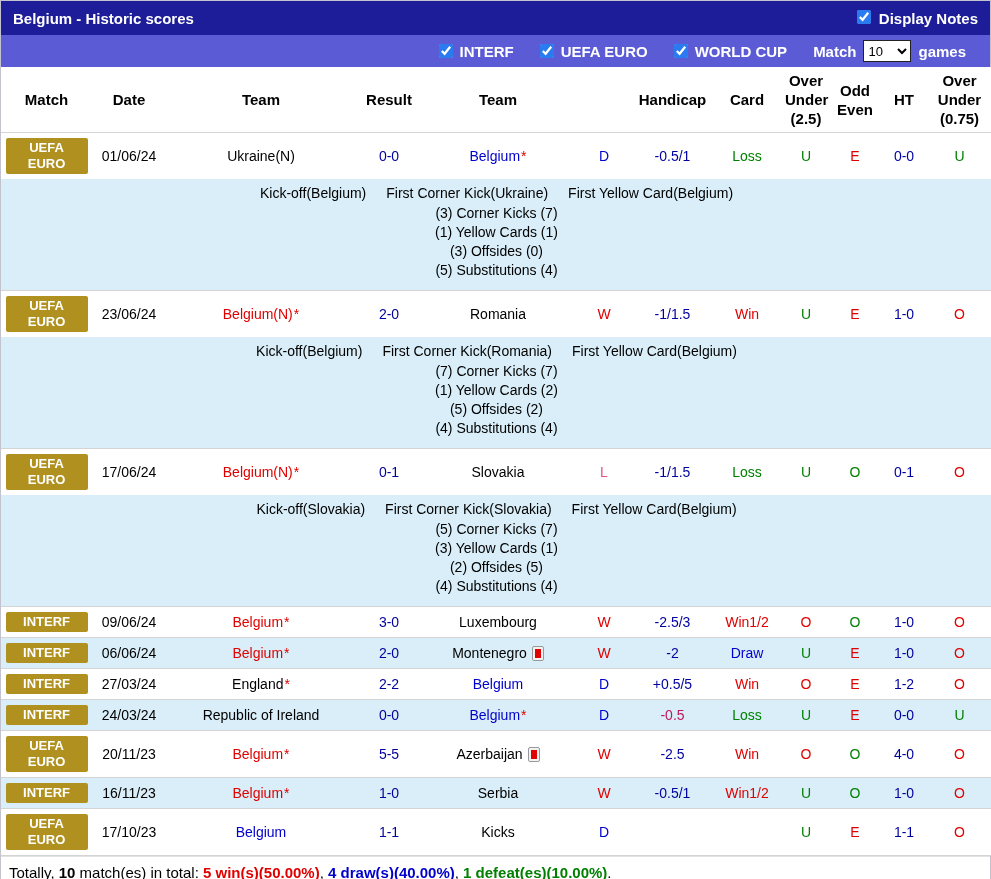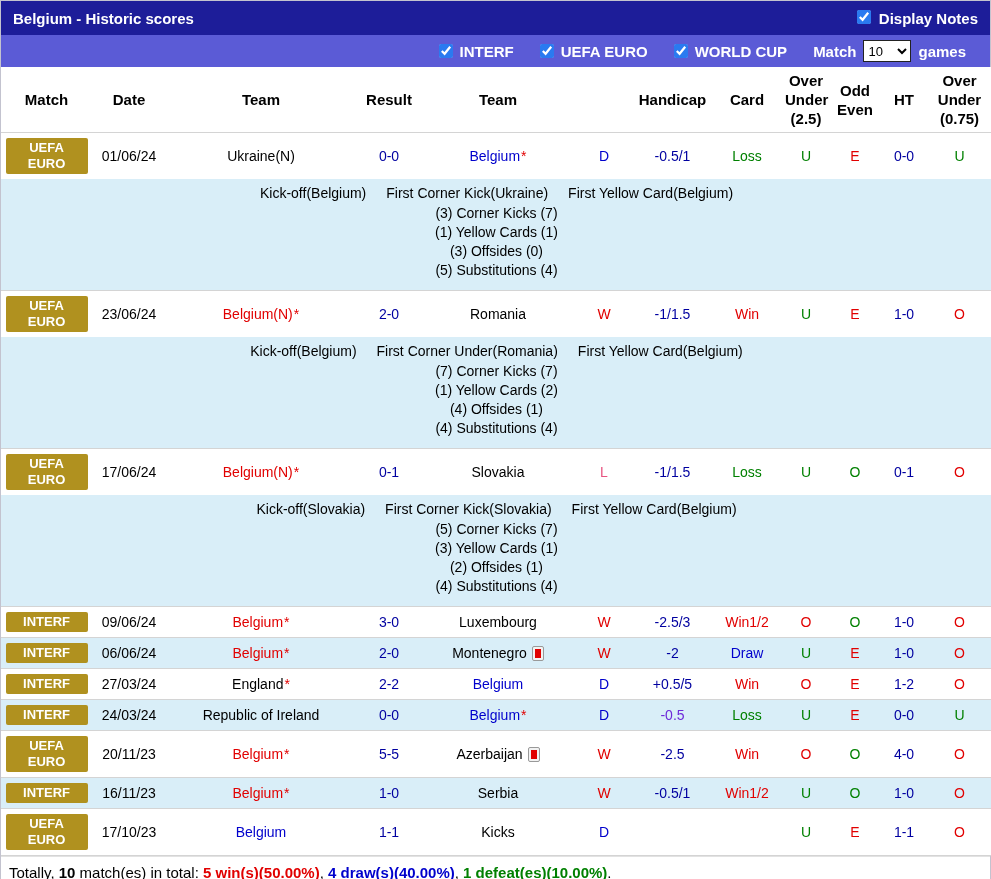--- a/index.html
+++ b/index.html
@@ -151,26 +151,26 @@
           <td class="c-odds" style="color: rgb(225, 0, 0);">Win</td>
           <td class="c-ou" style="color: rgb(0, 128, 0);">U</td>
           <td class="c-oe" style="color: rgb(225, 0, 0);">E</td>
           <td class="c-ht" style="color: rgb(0, 0, 160);">1-0</td>
           <td class="c-ou" style="color: rgb(225, 0, 0);">O</td>
         </tr>
         <tr class="detail-row">
           <td colspan="12">
             <div class="detail-head">
               <span>Kick-off(Belgium)</span>
-              <span>First Corner Under(Romania)</span>
+              <span>First Corner Kick(Romania)</span>
               <span>First Yellow Card(Belgium)</span>
             </div>
             <div class="detail-line">(7) Corner Kicks (7)</div>
             <div class="detail-line">(1) Yellow Cards (2)</div>
-            <div class="detail-line">(4) Offsides (1)</div>
+            <div class="detail-line">(5) Offsides (2)</div>
             <div class="detail-line">(4) Substitutions (4)</div>
           </td>
         </tr>
         <tr class="match-row has-detail row-white">
           <td class="c-match">
             <div class="badge">UEFA EURO</div>
           </td>
           <td class="c-date">17/06/24</td>
           <td class="c-team"><span class="team-name" style="color: rgb(225, 0, 0);">Belgium(N)</span><span class="star">*</span></td>
           <td class="c-result" style="color: rgb(0, 0, 160);">0-1</td>
@@ -185,21 +185,21 @@
         </tr>
         <tr class="detail-row">
           <td colspan="12">
             <div class="detail-head">
               <span>Kick-off(Slovakia)</span>
               <span>First Corner Kick(Slovakia)</span>
               <span>First Yellow Card(Belgium)</span>
             </div>
             <div class="detail-line">(5) Corner Kicks (7)</div>
             <div class="detail-line">(3) Yellow Cards (1)</div>
-            <div class="detail-line">(2) Offsides (1)</div>
+            <div class="detail-line">(2) Offsides (5)</div>
             <div class="detail-line">(4) Substitutions (4)</div>
           </td>
         </tr>
         <tr class="match-row simple row-white">
           <td class="c-match">
             <div class="badge">INTERF</div>
           </td>
           <td class="c-date">09/06/24</td>
           <td class="c-team"><span class="team-name" style="color: rgb(225, 0, 0);">Belgium</span><span class="star">*</span></td>
           <td class="c-result" style="color: rgb(0, 0, 160);">3-0</td>
@@ -246,21 +246,21 @@
         </tr>
         <tr class="match-row simple row-blue">
           <td class="c-match">
             <div class="badge">INTERF</div>
           </td>
           <td class="c-date">24/03/24</td>
           <td class="c-team"><span class="team-name">Republic of Ireland</span></td>
           <td class="c-result" style="color: rgb(0, 0, 160);">0-0</td>
           <td class="c-team"><span class="team-name" style="color: rgb(0, 0, 204);">Belgium</span><span class="star">*</span></td>
           <td class="c-wdl" style="color: rgb(0, 0, 204);">D</td>
-          <td class="c-handicap" style="color: #6d28d9;">-0.5</td>
+          <td class="c-handicap" style="color: #be185d;">-0.5</td>
           <td class="c-odds" style="color: rgb(0, 128, 0);">Loss</td>
           <td class="c-ou" style="color: rgb(0, 128, 0);">U</td>
           <td class="c-oe" style="color: rgb(225, 0, 0);">E</td>
           <td class="c-ht" style="color: rgb(0, 0, 160);">0-0</td>
           <td class="c-ou" style="color: rgb(0, 128, 0);">U</td>
         </tr>
         <tr class="match-row simple row-white">
           <td class="c-match">
             <div class="badge">UEFA EURO</div>
           </td>

